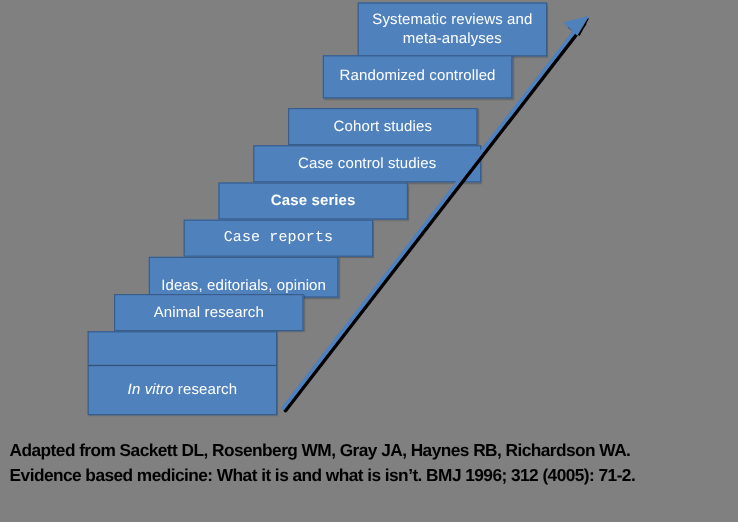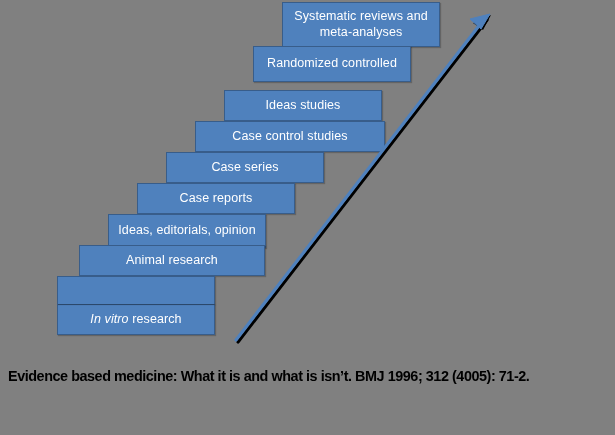--- a/index.html
+++ b/index.html
@@ -29,20 +29,21 @@
     color: #ffffff;
     display: flex;
     align-items: center;
     justify-content: center;
     text-align: center;
     font-size: 12.5px;
     line-height: 1.25;
     letter-spacing: 0.1px;
     padding: 0 4px;
     box-shadow: 1px 1px 1px rgba(0,0,0,0.22);
+    margin-left: 16px;
   }
   .step .lbl {
     display: block;
     width: 100%;
   }
   .step .ital {
     font-style: italic;
   }
 
   
@@ -85,57 +86,58 @@
     </span>
   </div>
 
   <div class="step" style="left:253px; top:46px; width:158px; height:36px;">
     <span class="lbl">
       <span>Randomized controlled</span><br>
     </span>
   </div>
 
   <div class="step" style="left:224px; top:90px; width:158px; height:31px;">
-    <span class="lbl">Ideas studies</span>
+    <span class="lbl">Cohort studies</span>
   </div>
 
   <div class="step" style="left:195px; top:121px; width:190px; height:31px;">
     <span class="lbl">Case control studies</span>
   </div>
 
-  <div class="step" style="left:166px; top:152px; width:158px; height:31px;">
+  <div class="step" style="left:166px; top:152px; width:158px; height:31px;font-weight:bold;">
     <span class="lbl">Case series</span>
   </div>
 
-  <div class="step" style="left:137px; top:183px; width:158px; height:31px;">
+  <div class="step" style="left:137px; top:183px; width:158px; height:31px;font-family:Liberation Mono, monospace;">
     <span class="lbl">Case reports</span>
   </div>
 
-  <div class="step" style="left:108px; top:214px; width:158px; height:34px;">
+  <div class="step" style="left:108px; top:214px; width:158px; height:34px;align-items:flex-end;">
     <span class="lbl">Ideas, editorials, opinion</span>
   </div>
 
-  <div class="step" style="left:79px; top:245px; width:186px; height:31px;justify-content:flex-end;">
+  <div class="step" style="left:79px; top:245px; width:158px; height:31px;justify-content:flex-end;">
     <span class="lbl">Animal research</span>
   </div>
 
-  <div class="step" style="left:57px; top:304px; width:158px; height:31px;">
+  <div class="step" style="left:57px; top:304px; width:158px; height:42px;">
     <span class="lbl"><span class="ital">In vitro</span><span> research</span></span>
   </div>
 
   <div class="step" style="left:57px; top:276px; width:158px; height:28px; border-bottom:none;">
     <span class="lbl"></span>
   </div>
 
   <svg id="arrow-wrap" viewBox="0 0 615 435" width="615" height="435" xmlns="http://www.w3.org/2000/svg">
 
     <line x1="238" y1="342" x2="487" y2="20" stroke="#000000" stroke-width="3.2" stroke-linecap="round"></line>
     <polygon points="491,15 473,23 483,30" fill="#000000"></polygon>
 
     <line x1="236" y1="340" x2="485" y2="18" stroke="#4f81bd" stroke-width="3.2" stroke-linecap="round"></line>
     <polygon points="490,14 470,19 481,29" fill="#4f81bd" stroke="#4f81bd" stroke-width="1"></polygon>
   </svg>
 
   <div id="citation">
+    <span class="cline">Adapted from Sackett DL, Rosenberg WM, Gray JA, Haynes RB, Richardson WA.</span>
     <span class="cline">Evidence based medicine: What it is and what is isn’t. BMJ 1996; 312 (4005): 71-2.</span>
   </div>
 
 </div>
 
 </body></html>

